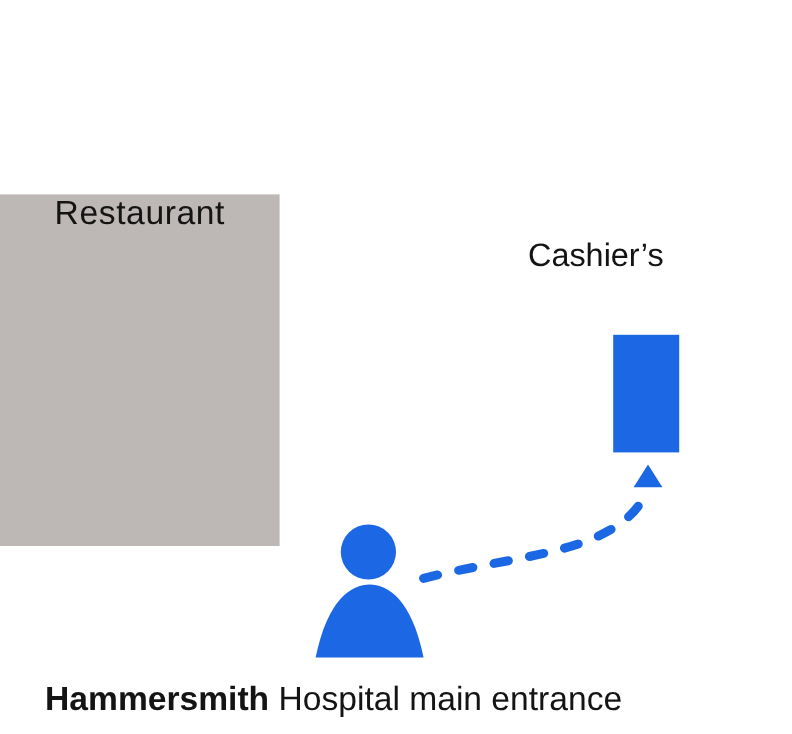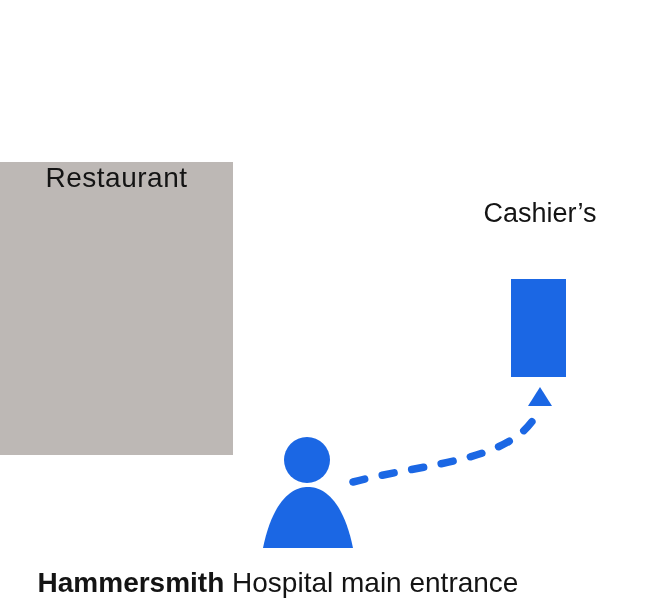--- a/index.html
+++ b/index.html
@@ -29,21 +29,20 @@
   }
   .restaurant-label {
     font-size: 28px;
     color: var(--text-black);
     letter-spacing: 0.5px;
   }
   .cashiers-label {
     position: absolute;
     left: 440px; top: 193px;
     width: 200px;
-    text-align: center;
     font-size: 27px;
     line-height: 41px;
     color: var(--text-black);
   }
   .cashiers-label span { display: block; }
   .office-rect {
     position: absolute;
     left: 511px; top: 279px;
     width: 55px; height: 98px;
     background: var(--accent-blue);

